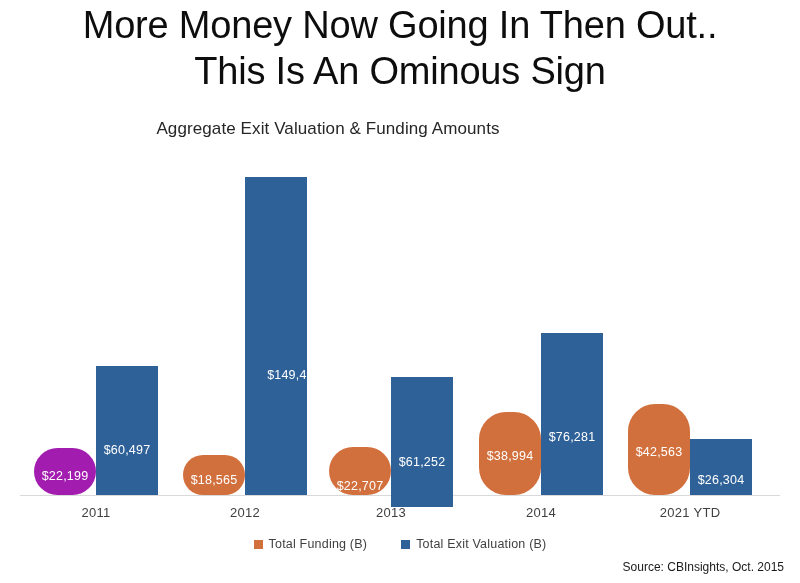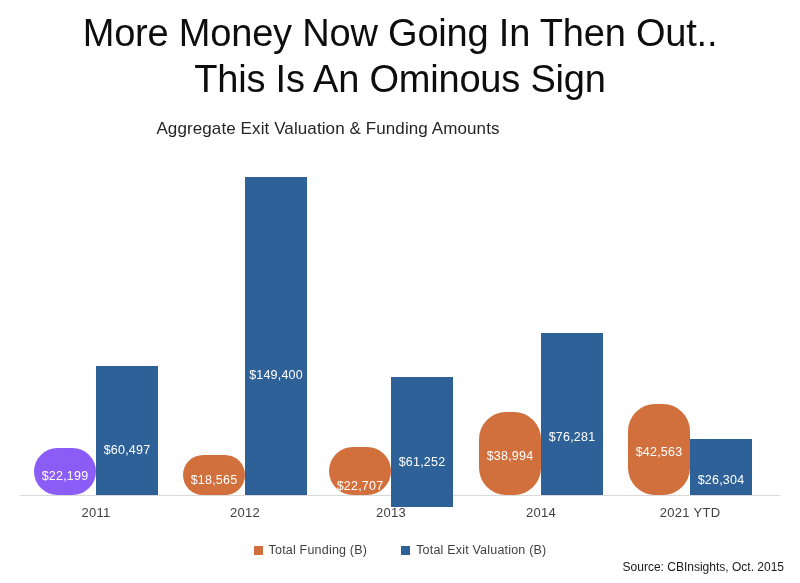--- a/index.html
+++ b/index.html
@@ -12,21 +12,21 @@
     width: 800px;
     height: 583px;
     background: #ffffff;
     font-family: "Liberation Sans", sans-serif;
     overflow: hidden;
   }
 
   
   .title-block {
     position: absolute;
-    top: 10px;
+    top: 2px;
     left: 0;
     width: 800px;
     text-align: center;
   }
   .title-line {
     font-family: "Liberation Sans", sans-serif;
     font-size: 38px;
     line-height: 46px;
     color: #0d0d0d;
     font-weight: 400;
@@ -92,21 +92,20 @@
   
   .legend {
     position: absolute;
     top: 537px;
     left: 0;
     width: 800px;
     display: flex;
     justify-content: center;
     align-items: center;
     gap: 34px;
-    margin-top: 6px;
   }
   .legend-item {
     display: flex;
     align-items: center;
     gap: 6px;
   }
   .legend-swatch {
     width: 9px;
     height: 9px;
     display: inline-block;
@@ -136,31 +135,31 @@
   <div class="title-block">
     <div class="title-line">More Money Now Going In Then Out..</div>
     <div class="title-line">This Is An Ominous Sign</div>
   </div>
 
   <div class="subtitle">Aggregate Exit Valuation &amp; Funding Amounts</div>
 
   <div class="plot">
     <div class="baseline"></div>
     <div id="bars-layer">
-        <div class="bar funding" style="left: 34px; width: 62px; top: 448px; height: 47px; background: #8b5cf6;">
+        <div class="bar funding" style="left: 34px; width: 62px; top: 448px; height: 47px; background: #a21caf;">
           <div class="bar-label" style="top: 21px;">$22,199</div>
         </div>
         <div class="bar exit" style="left: 96px; width: 62px; top: 366px; height: 129px; background: rgb(46, 97, 152);">
           <div class="bar-label" style="top: 77px;">$60,497</div>
         </div>
         <div class="bar funding" style="left: 183px; width: 62px; top: 455px; height: 40px; background: rgb(210, 112, 61);">
           <div class="bar-label" style="top: 18px;">$18,565</div>
         </div>
         <div class="bar exit" style="left: 245px; width: 62px; top: 177px; height: 318px; background: rgb(46, 97, 152);">
-          <div class="bar-label" style="top: 191px;">$149,400</div>
+          <div class="bar-label" style="top: 191px; padding-left: 18px;">$149,400</div>
         </div>
         <div class="bar funding" style="left: 329px; width: 62px; top: 447px; height: 48px; background: rgb(210, 112, 61);">
           <div class="bar-label" style="top: 32px;">$22,707</div>
         </div>
         <div class="bar exit" style="left: 391px; width: 62px; top: 377px; height: 130px; background: rgb(46, 97, 152);">
           <div class="bar-label" style="top: 78px;">$61,252</div>
         </div>
         <div class="bar funding" style="left: 479px; width: 62px; top: 412px; height: 83px; background: rgb(210, 112, 61);">
           <div class="bar-label" style="top: 37px;">$38,994</div>
         </div>

